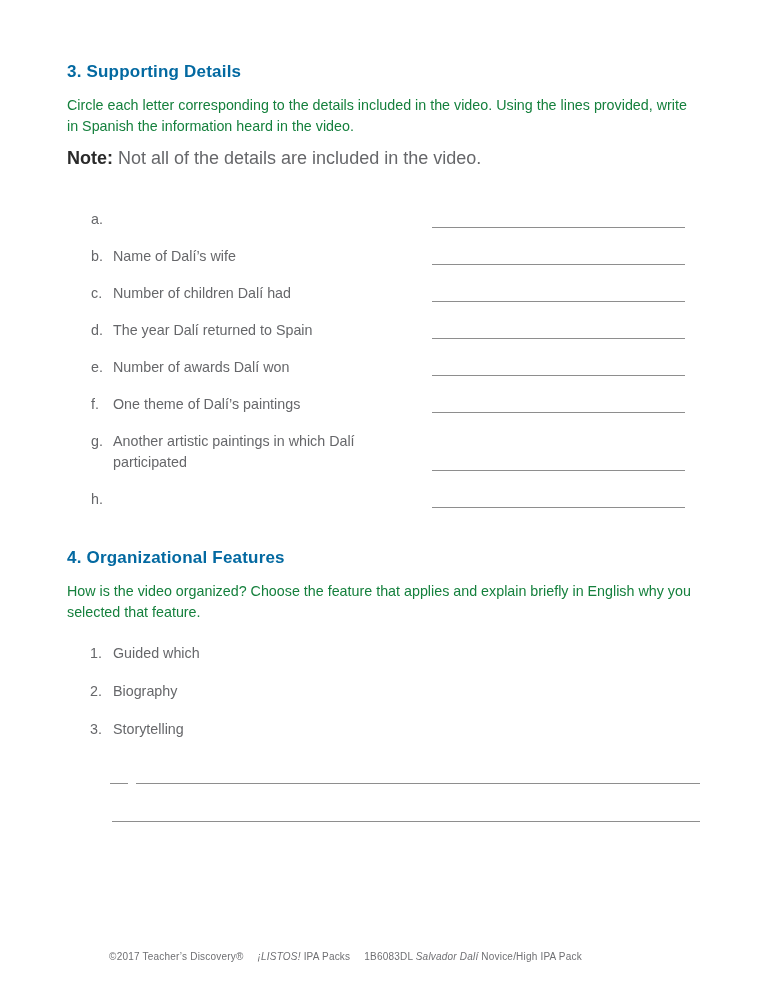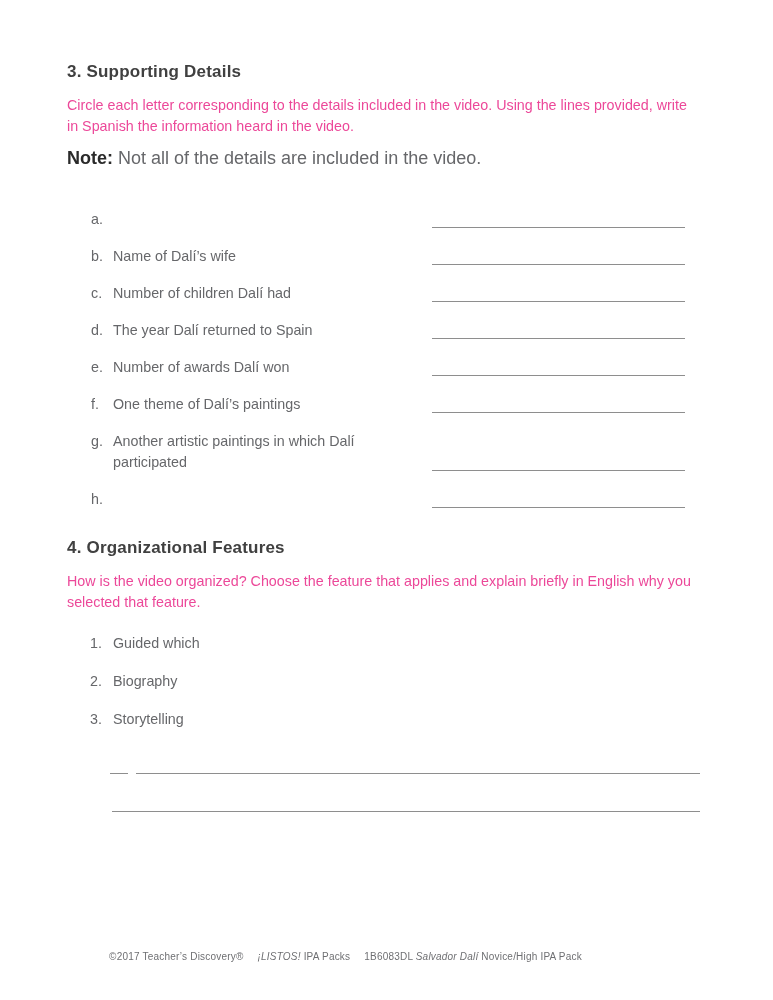--- a/index.html
+++ b/index.html
@@ -16,30 +16,30 @@
   }
   .content {
     position: absolute;
     top: 0; left: 67px;
     width: 633px;
   }
   .section-heading {
     margin: 0;
     font-size: 17px;
     font-weight: 700;
-    color: #404040;
+    color: #0369a1;
     letter-spacing: 0.2px;
   }
   .s3-heading { margin-top: 62px; }
-  .s4-heading { margin-top: 28px; }
+  .s4-heading { margin-top: 38px; }
   .instructions {
     margin: 13px 0 0 0;
     font-size: 14.3px;
     line-height: 21px;
-    color: #ec4899;
+    color: #15803d;
   }
   .note-line { margin: 11px 0 0 0; font-size: 18px; line-height: 21px; }
   .note-label { font-weight: 700; color: #2a2a2a; }
 
   .details-list { margin-top: 40px; padding-left: 24px; }
   .detail-row {
     position: relative;
     margin-bottom: 16px;
     min-height: 21px;
     font-size: 14.3px;

